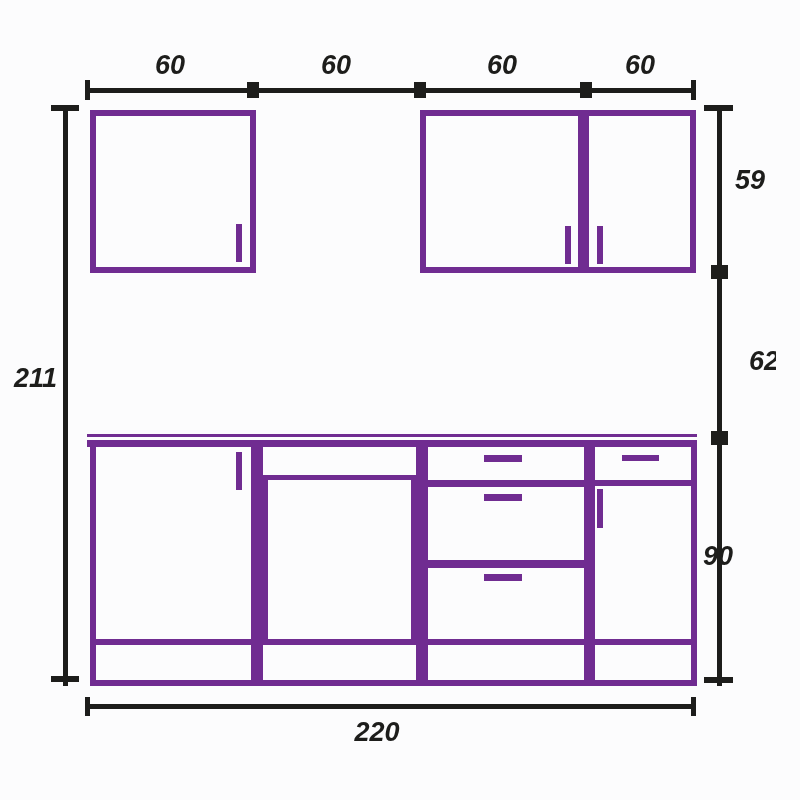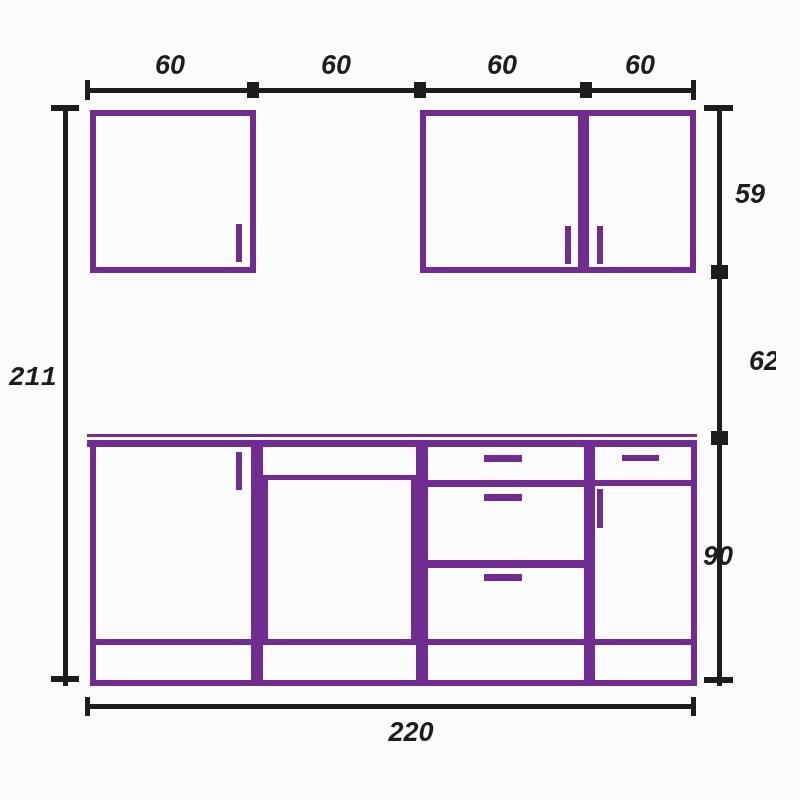--- a/index.html
+++ b/index.html
@@ -15,21 +15,21 @@
   .pl{position:absolute;background:var(--cab);}          
   .prect{position:absolute;border:6px solid var(--cab);box-sizing:border-box;background:transparent;}
   .prect.thin{border-width:5px;}
   .dl{position:absolute;background:var(--dim);}          
   .lbl{
     position:absolute;color:var(--dim);
     font-style:italic;font-weight:700;font-size:27px;line-height:1;
     white-space:nowrap;
   }
   .c{text-align:center;}
-  .r{text-align:right;font-family:Liberation Mono, monospace;}
+  .r{text-align:right;}
 </style>
 </head>
 <body>
 
 <div class="canvas">
 
   <div class="dl" style="left:87px;top:88px;width:609px;height:5px"></div>
   <div class="dl" style="left:85px;top:80px;width:5px;height:20px"></div>
   <div class="dl" style="left:247px;top:82px;width:12px;height:16px"></div>
   <div class="dl" style="left:414px;top:82px;width:12px;height:16px"></div>
@@ -43,28 +43,28 @@
   <div class="dl" style="left:63px;top:108px;width:5px;height:578px"></div>
   <div class="dl" style="left:51px;top:105px;width:28px;height:6px"></div>
   <div class="dl" style="left:51px;top:676px;width:28px;height:6px"></div>
   <div class="lbl r" style="left:2px;top:365px;width:55px">211</div>
 
   <div class="dl" style="left:717px;top:108px;width:5px;height:578px"></div>
   <div class="dl" style="left:704px;top:105px;width:29px;height:6px"></div>
   <div class="dl" style="left:711px;top:265px;width:17px;height:14px"></div>
   <div class="dl" style="left:711px;top:431px;width:17px;height:14px"></div>
   <div class="dl" style="left:704px;top:677px;width:29px;height:6px"></div>
-  <div class="lbl" style="left:735px;top:181px">59</div>
+  <div class="lbl" style="left:735px;top:167px">59</div>
   <div class="lbl" style="left:749px;top:348px">62</div>
   <div class="lbl" style="left:703px;top:543px">90</div>
 
   <div class="dl" style="left:87px;top:704px;width:609px;height:5px"></div>
   <div class="dl" style="left:85px;top:697px;width:5px;height:19px"></div>
   <div class="dl" style="left:691px;top:697px;width:5px;height:19px"></div>
-  <div class="lbl c" style="left:366px;top:719px;width:90px">220</div>
+  <div class="lbl c" style="left:332px;top:719px;width:90px">220</div>
 
   <div class="prect" style="left:90px;top:110px;width:166px;height:163px"></div>
   <div class="pl" style="left:236px;top:224px;width:6px;height:38px"></div>
 
   <div class="prect" style="left:420px;top:110px;width:276px;height:163px"></div>
   <div class="pl" style="left:578px;top:112px;width:11px;height:159px"></div>
   <div class="pl" style="left:565px;top:226px;width:6px;height:38px"></div>
   <div class="pl" style="left:597px;top:226px;width:6px;height:38px"></div>
 
   <div class="pl" style="left:87px;top:434px;width:610px;height:3px"></div>

